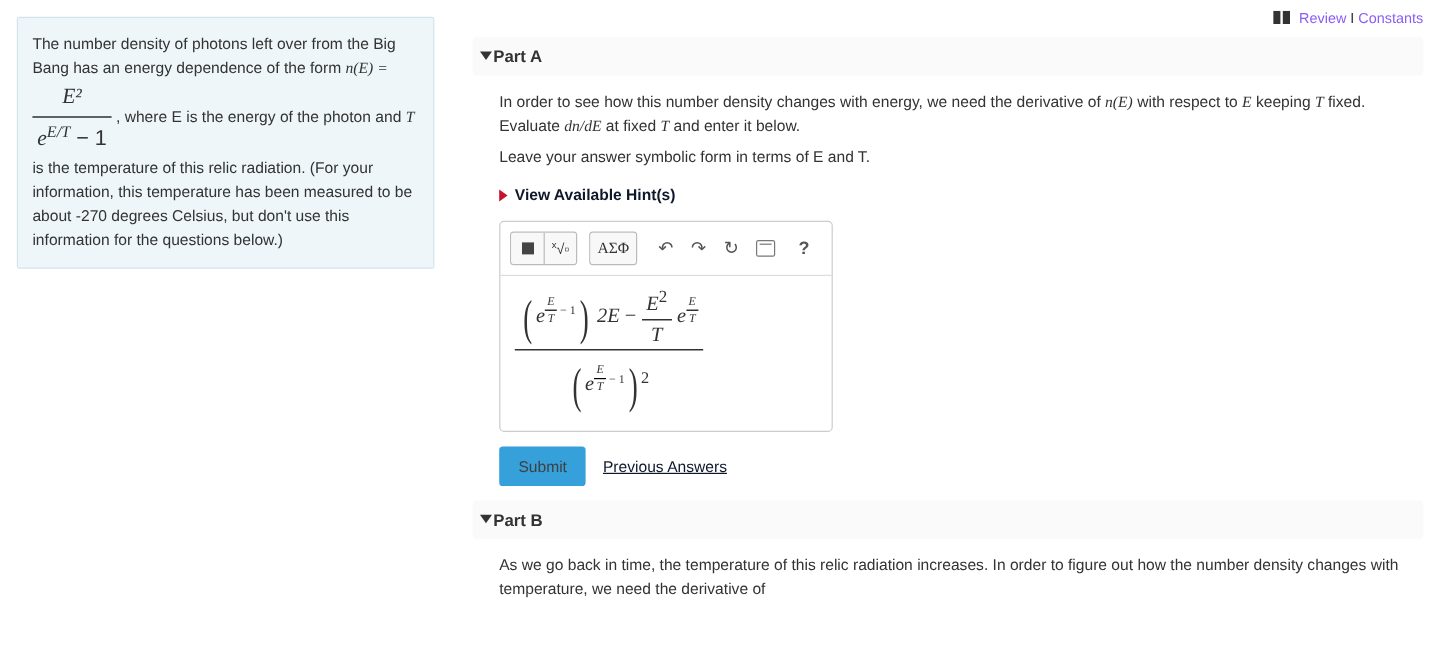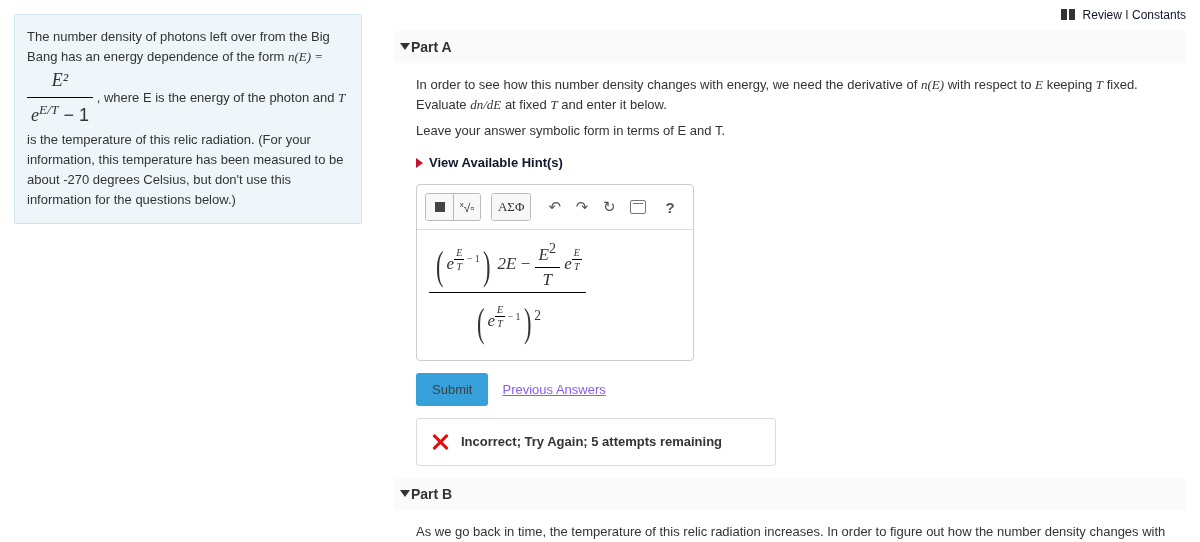--- a/index.html
+++ b/index.html
@@ -2,21 +2,21 @@
 <html><head>
 <meta charset="utf-8">
 <style>
 * { box-sizing: border-box; margin: 0; padding: 0; }
 body { font-family: Arial, Helvetica, sans-serif; font-size: 13px; color: #333; background: #fff; }
 .container { display: flex; width: 1200px; }
 .sidebar { width: 380px; padding: 14px 18px 14px 14px; }
 .intro-box { background: #eef6fa; border: 1px solid #d0e5ef; padding: 12px; border-radius: 2px; line-height: 1.55; font-size: 13px; }
 .main { flex: 1; padding: 4px 14px 10px 14px; }
 .top-links { text-align: right; font-size: 12px; padding: 4px 0 8px 0; }
-.top-links a { color: #0f172a; text-decoration: none; margin-top: 36px; }
+.top-links a { color: #8b5cf6; text-decoration: none; margin-top: 36px; }
 .top-links .icon-sq { display: inline-block; vertical-align: middle; margin-right: 4px; }
 .part-header { display: flex; align-items: center; gap: 1px; padding: 8px 6px; font-weight: bold; font-size: 14px; background: #fafafa; border-radius: 2px; margin-bottom: 6px; cursor: pointer; }
 .caret { width: 0; height: 0; border-left: 5px solid transparent; border-right: 5px solid transparent; border-top: 7px solid #333; }
 .prompt { padding: 6px 4px 4px 22px; line-height: 1.55; font-size: 13px; }
 .prompt b { font-weight: normal; }
 .hints { padding: 10px 4px 8px 22px; }
 .hints-link { color: #0f172a; font-weight: bold; font-size: 13px; text-decoration: none; }
 .hints .tri { display:inline-block; width:0; height:0; border-top:5px solid transparent; border-bottom:5px solid transparent; border-left:7px solid #c4122f; margin-right:6px; vertical-align: -1px; }
 .answer-zone { margin: 6px 4px 10px 22px; border: 1px solid #ccc; border-radius: 4px; width: 278px; }
 .toolbar { display: flex; align-items: center; gap: 0; padding: 8px 8px; border-bottom: 1px solid #ddd; }
@@ -30,21 +30,21 @@
 .math-area { padding: 10px 12px 14px 12px; min-height: 120px; font-family: 'Times New Roman', serif; font-size: 17px; }
 .frac { display:inline-block; text-align:center; vertical-align: middle; }
 .frac .num { display:block; border-bottom:1px solid #000; padding: 0 4px 2px 4px; }
 .frac .den { display:block; padding: 2px 4px 0 4px; }
 .sfrac { display:inline-block; text-align:center; vertical-align: middle; font-size: 0.7em; }
 .sfrac .num { display:block; border-bottom:1px solid #000; padding: 0 2px 1px 2px; }
 .sfrac .den { display:block; padding: 1px 2px 0 2px; }
 .paren-l, .paren-r { font-size: 2.4em; font-weight: 100; vertical-align: middle; display:inline-block; transform: scaleX(0.55); }
 .submit-row { margin: 12px 4px 12px 22px; display:flex; align-items:center; gap: 14px; }
 .submit-btn { background:#36a0da; color:#404040; border:none; padding: 9px 16px; border-radius:3px; font-size:13px; font-weight:normal; cursor:pointer; }
-.prev-link { color:#8b5cf6; font-size:13px; text-decoration:underline; }
+.prev-link { color:#0f172a; font-size:13px; text-decoration:underline; }
 .feedback-box { margin: 6px 4px 12px 22px; border:1px solid #ddd; border-radius:3px; padding: 14px 14px; width: 360px; display:flex; align-items:center; gap: 12px; }
 .x-icon { width: 18px; height: 18px; position: relative; }
 .x-icon::before, .x-icon::after { content:""; position:absolute; left:8px; top:-1px; width:3px; height:20px; background:#d11; border-radius:1px; }
 .x-icon::before { transform: rotate(45deg); }
 .x-icon::after { transform: rotate(-45deg); }
 .feedback-text { font-weight:bold; font-size:13px; }
 .mjx { font-family: 'Times New Roman', serif; font-style: italic; }
 .upr { font-style: normal; }
 .kbd-icon { border:1px solid #777; border-radius:2px; padding: 1px 3px; font-size:9px; position:relative; }
 .kbd-icon::after { content:""; position:absolute; inset:2px; border-top:1px solid #777; }
@@ -154,24 +154,20 @@
           </span>
         </span>
       </div>
     </div>
 
     <div class="submit-row">
       <button class="submit-btn">Submit</button>
       <a href="#" class="prev-link">Previous Answers</a>
     </div>
 
-    <div class="feedback-box">
-      <span class="x-icon"></span>
-      <span class="feedback-text">Incorrect; Try Again; 5 attempts remaining</span>
-    </div>
 
     <div class="part-header">
       <span class="caret"></span>
       <span>Part B</span>
     </div>
 
     <div class="prompt">
       <span>As we go back in time, the temperature of this relic radiation increases. In order to figure out how the number density changes with temperature, we need the derivative of </span>
       
       

